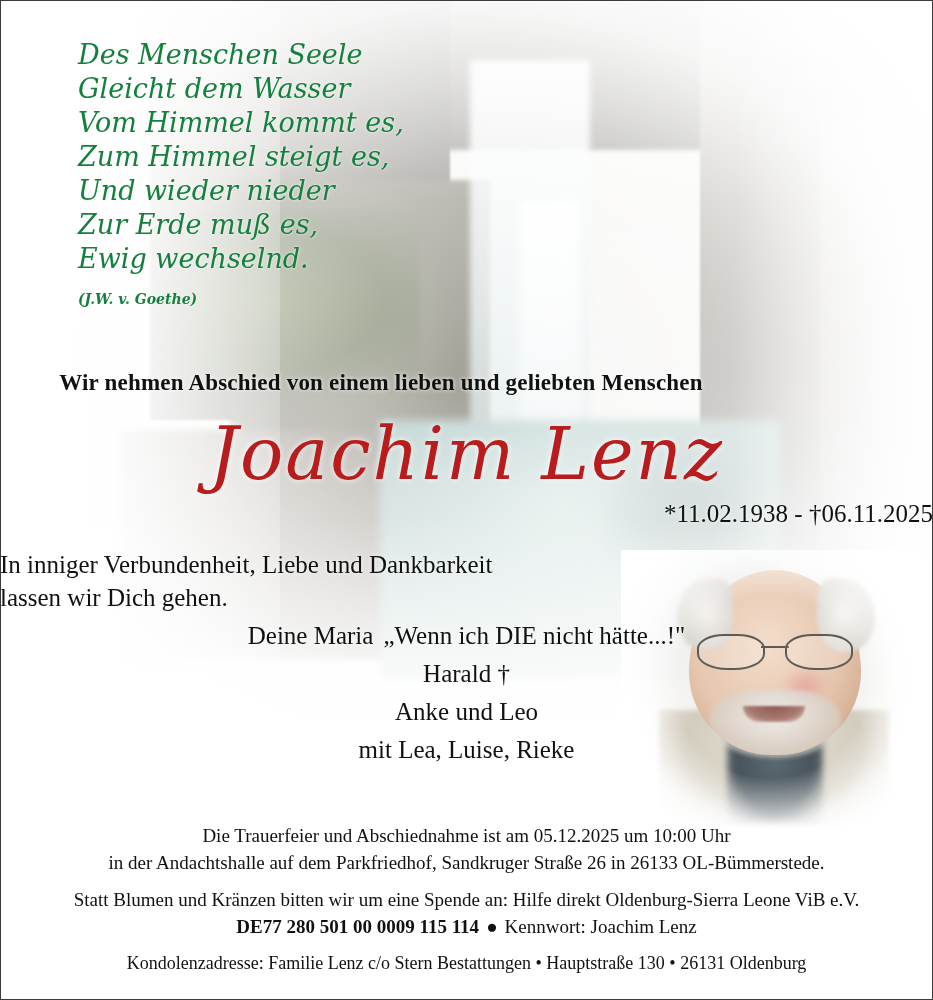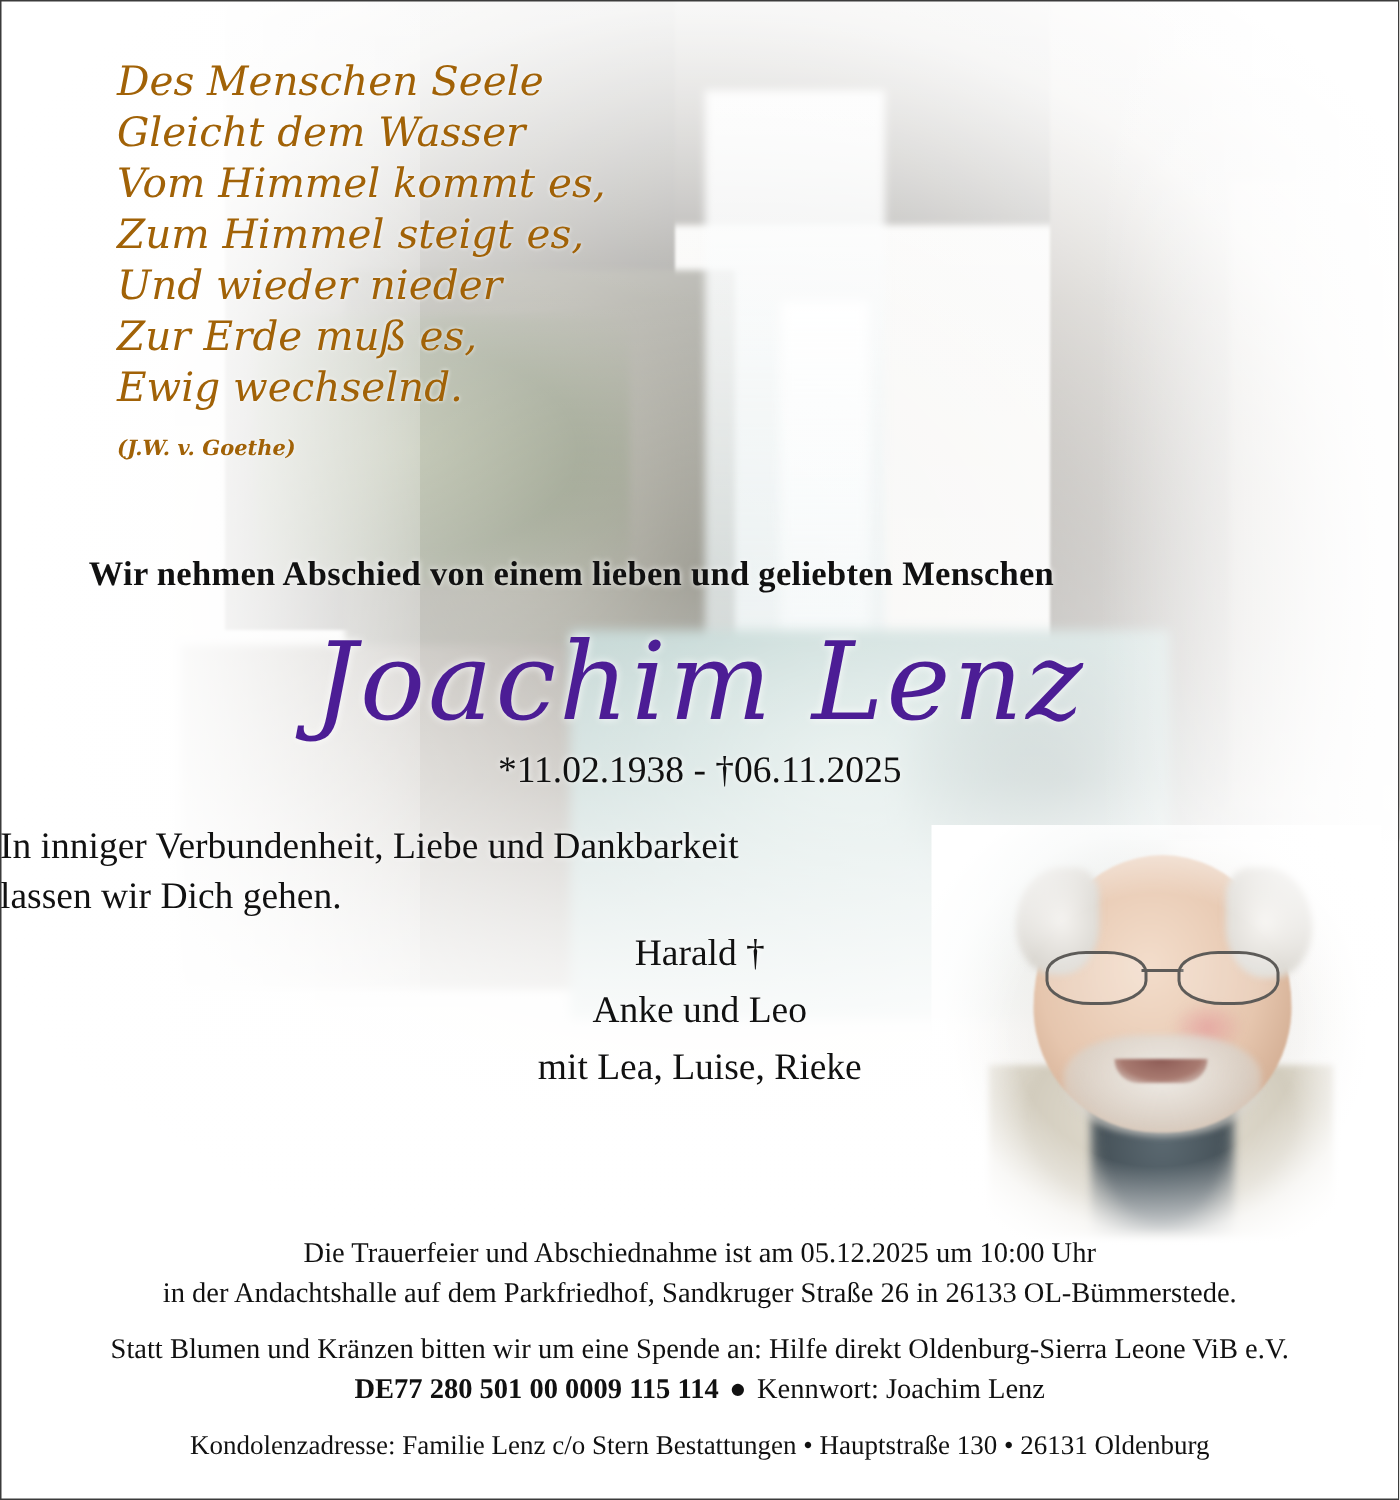--- a/index.html
+++ b/index.html
@@ -137,21 +137,21 @@
     width: 933px; height: 1000px;
   }
   .poem {
     position: absolute;
     left: 78px;
     top: 38px;
     font-family: "DejaVu Serif", serif;
     font-style: italic;
     font-size: 27px;
     line-height: 34px;
-    color: #a16207;
+    color: #15803d;
     text-shadow: 0 0 3px rgba(255,255,255,0.85);
   }
   .poem div { white-space: nowrap; }
   .poem-author {
     margin-top: 6px;
     font-size: 14px;
     font-style: italic;
     font-weight: bold;
   }
   .farewell {
@@ -167,28 +167,28 @@
   }
   .name {
     position: absolute;
     left: 0; top: 412px;
     width: 933px;
     text-align: center;
     font-family: "DejaVu Serif", serif;
     font-style: italic;
     font-size: 72px;
     letter-spacing: 2px;
-    color: #4c1d95;
+    color: #b91c1c;
     text-shadow: 0 0 6px rgba(255,255,255,0.9);
   }
   .dates {
     position: absolute;
     left: 0; top: 500px;
     width: 933px;
-    text-align: center;
+    text-align: right;
     font-size: 25px;
     font-family: "Liberation Serif", serif;
     text-shadow: 0 0 4px rgba(255,255,255,0.9);
   }
   .tribute {
     position: absolute;
     left: 0; top: 548px;
     width: 933px;
     text-align: left;
     font-size: 25px;
@@ -370,20 +370,23 @@
     <div class="name">Joachim Lenz</div>
 
     <div class="dates">*11.02.1938  -  †06.11.2025</div>
 
     <div class="tribute">
       <div>In inniger Verbundenheit, Liebe und Dankbarkeit</div>
       <div>lassen wir Dich gehen.</div>
     </div>
 
     <div class="family">
+      <div>
+        <span>Deine Maria</span><span class="quote">„Wenn ich DIE nicht hätte...!"</span>
+      </div>
       <div>Harald †</div>
       <div>Anke und Leo</div>
       <div>mit Lea, Luise, Rieke</div>
     </div>
 
     <div class="footer">
       <div>Die Trauerfeier und Abschiednahme ist am 05.12.2025 um 10:00 Uhr</div>
       <div>in der Andachtshalle auf dem Parkfriedhof, Sandkruger Straße 26 in 26133 OL-Bümmerstede.</div>
       <div class="spaced">Statt Blumen und Kränzen bitten wir um eine Spende an: Hilfe direkt Oldenburg-Sierra Leone ViB e.V.</div>
       <div>

